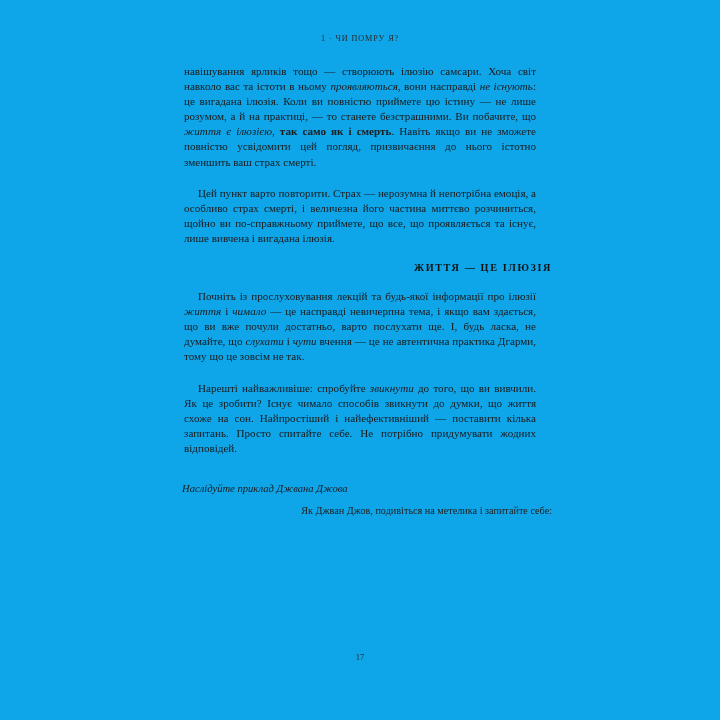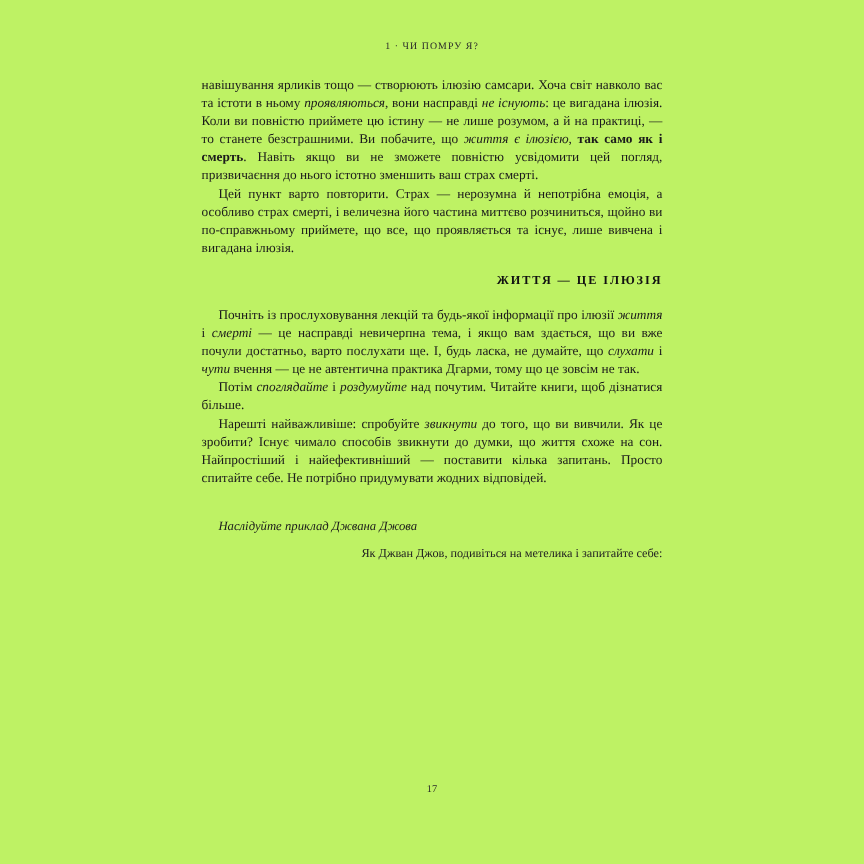--- a/index.html
+++ b/index.html
@@ -11,40 +11,40 @@
     height: 720px;
     background: #ffffff;
     font-family: "Liberation Serif", serif;
     color: #1a1a1a;
     overflow: hidden;
   }
   .page {
     position: relative;
     width: 720px;
     height: 720px;
-    background: #bef264;
+    background: #0ea5e9;
     box-sizing: border-box;
   }
   .content {
     position: absolute;
     left: 168px;
     top: 34px;
     width: 384px;
   }
   .running-head {
     text-align: center;
     font-size: 8.2px;
     letter-spacing: 0.9px;
     color: #2a2a2a;
     text-transform: uppercase;
     margin-bottom: 21px;
     font-family: "Liberation Serif", serif;
   }
   .body-text p {
-    margin: 0;
+    margin: 16px;
     font-size: 11.1px;
     line-height: 15.1px;
     text-align: justify;
     text-justify: inter-word;
     hyphens: manual;
     color: #1b1b1b;
   }
   .body-text p.indent {
     text-indent: 14px;
   }
@@ -95,22 +95,21 @@
     <div class="running-head">1 · Чи помру я?</div>
 
     <div class="body-text">
       <p>навішування ярликів тощо — створюють ілюзію самсари. Хоча світ навколо вас та істоти в ньому <i>проявляються</i>, вони насправді <i>не існують</i>: це вигадана ілюзія. Коли ви повністю приймете цю істину — не лише розумом, а й на практиці, — то станете безстрашними. Ви побачите, що <i>життя є ілюзією</i>, <b>так само як і смерть</b>. Навіть якщо ви не зможете повністю усвідомити цей погляд, призвичаєння до нього істотно зменшить ваш страх смерті.</p>
       <p class="indent">Цей пункт варто повторити. Страх — нерозумна й непотрібна емоція, а особливо страх смерті, і величезна його частина миттєво розчиниться, щойно ви по-справжньому приймете, що все, що проявляється та існує, лише вивчена і вигадана ілюзія.</p>
     </div>
 
     <div class="section-title">ЖИТТЯ — ЦЕ ІЛЮЗІЯ</div>
 
     <div class="body-text">
-      <p class="indent">Почніть із прослуховування лекцій та будь-якої інформації про ілюзії <i>життя</i> і <i>смерті</i> — це насправді невичерпна тема, і якщо вам здається, що ви вже почули достатньо, варто послухати ще. І, будь ласка, не думайте, що <i>слухати</i> і <i>чути</i> вчення — це не автентична практика Дгарми, тому що це зовсім не так.</p>
-      <p class="indent">Потім <i>споглядайте</i> і <i>роздумуйте</i> над почутим. Читайте книги, щоб дізнатися більше.</p>
+      <p class="indent">Почніть із прослуховування лекцій та будь-якої інформації про ілюзії <i>життя</i> і <i>чимало</i> — це насправді невичерпна тема, і якщо вам здається, що ви вже почули достатньо, варто послухати ще. І, будь ласка, не думайте, що <i>слухати</i> і <i>чути</i> вчення — це не автентична практика Дгарми, тому що це зовсім не так.</p>
       <p class="indent">Нарешті найважливіше: спробуйте <i>звикнути</i> до того, що ви вивчили. Як це зробити? Існує чимало способів звикнути до думки, що життя схоже на сон. Найпростіший і найефективніший — поставити кілька запитань. Просто спитайте себе. Не потрібно придумувати жодних відповідей.</p>
     </div>
 
     <div class="subhead">Наслідуйте приклад Джвана Джова</div>
 
     <div class="quote-block">
       <p>Як Джван Джов, подивіться на метелика і запитайте себе:</p>
     </div>
 
   </div>

